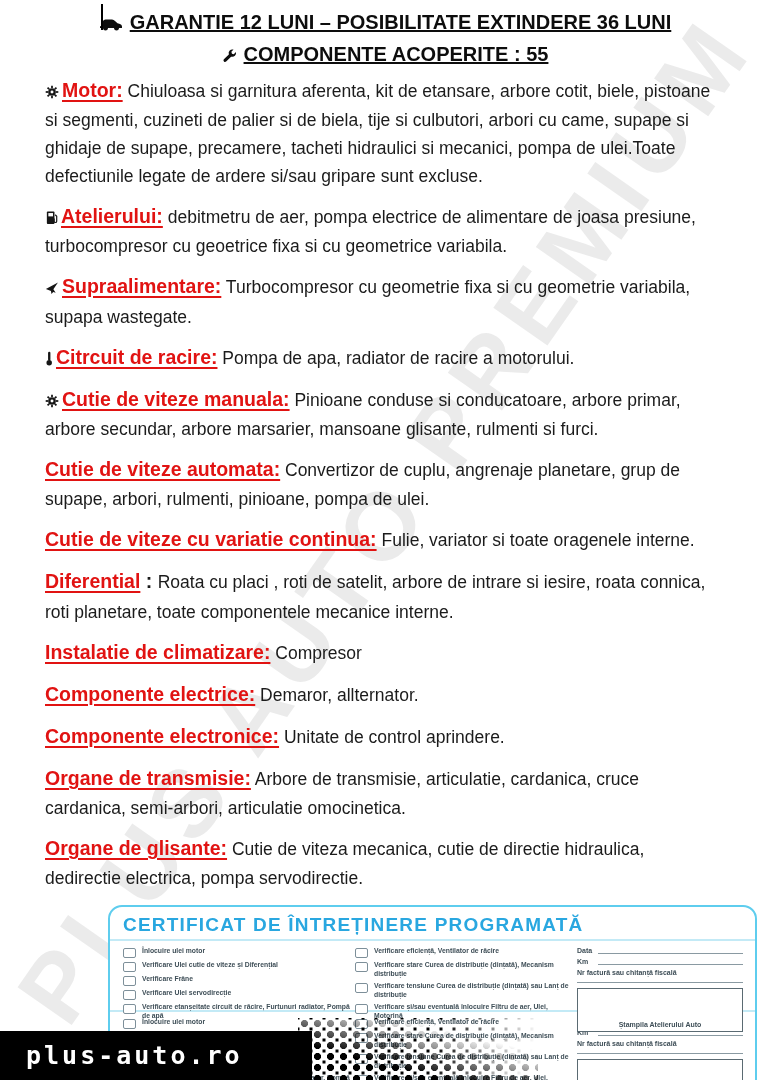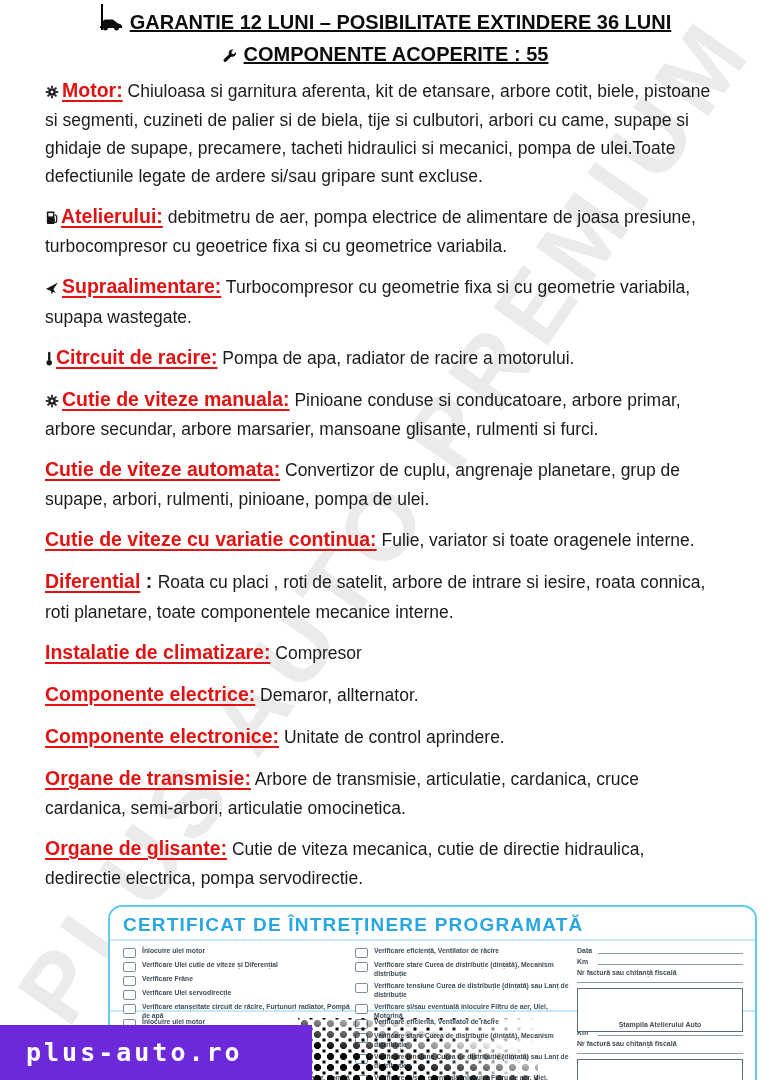--- a/index.html
+++ b/index.html
@@ -68,21 +68,21 @@
     mask-image:linear-gradient(to top right,#000 30%,transparent 72%);
   }
   .dots .d2{
     position:absolute;inset:0;
     background-image:radial-gradient(circle,#000 1.6px,transparent 2px);
     background-size:13px 11px;background-position:6.5px 5.5px;
     -webkit-mask-image:linear-gradient(105deg,#000 55%,transparent 95%);
     mask-image:linear-gradient(105deg,#000 55%,transparent 95%);
   }
   .footer-bar{
-    position:absolute;left:0;bottom:0;width:312px;height:55px;background:#6d28d9;z-index:3;
+    position:absolute;left:0;bottom:0;width:312px;height:49px;background:#000000;z-index:3;
     display:flex;align-items:center;
   }
   .footer-text{
     color:#fff;font-family:"DejaVu Sans Mono", monospace;font-size:25px;font-weight:bold;
     letter-spacing:3px;padding-left:26px;
   }
 </style>
 </head>
 <body>
 

